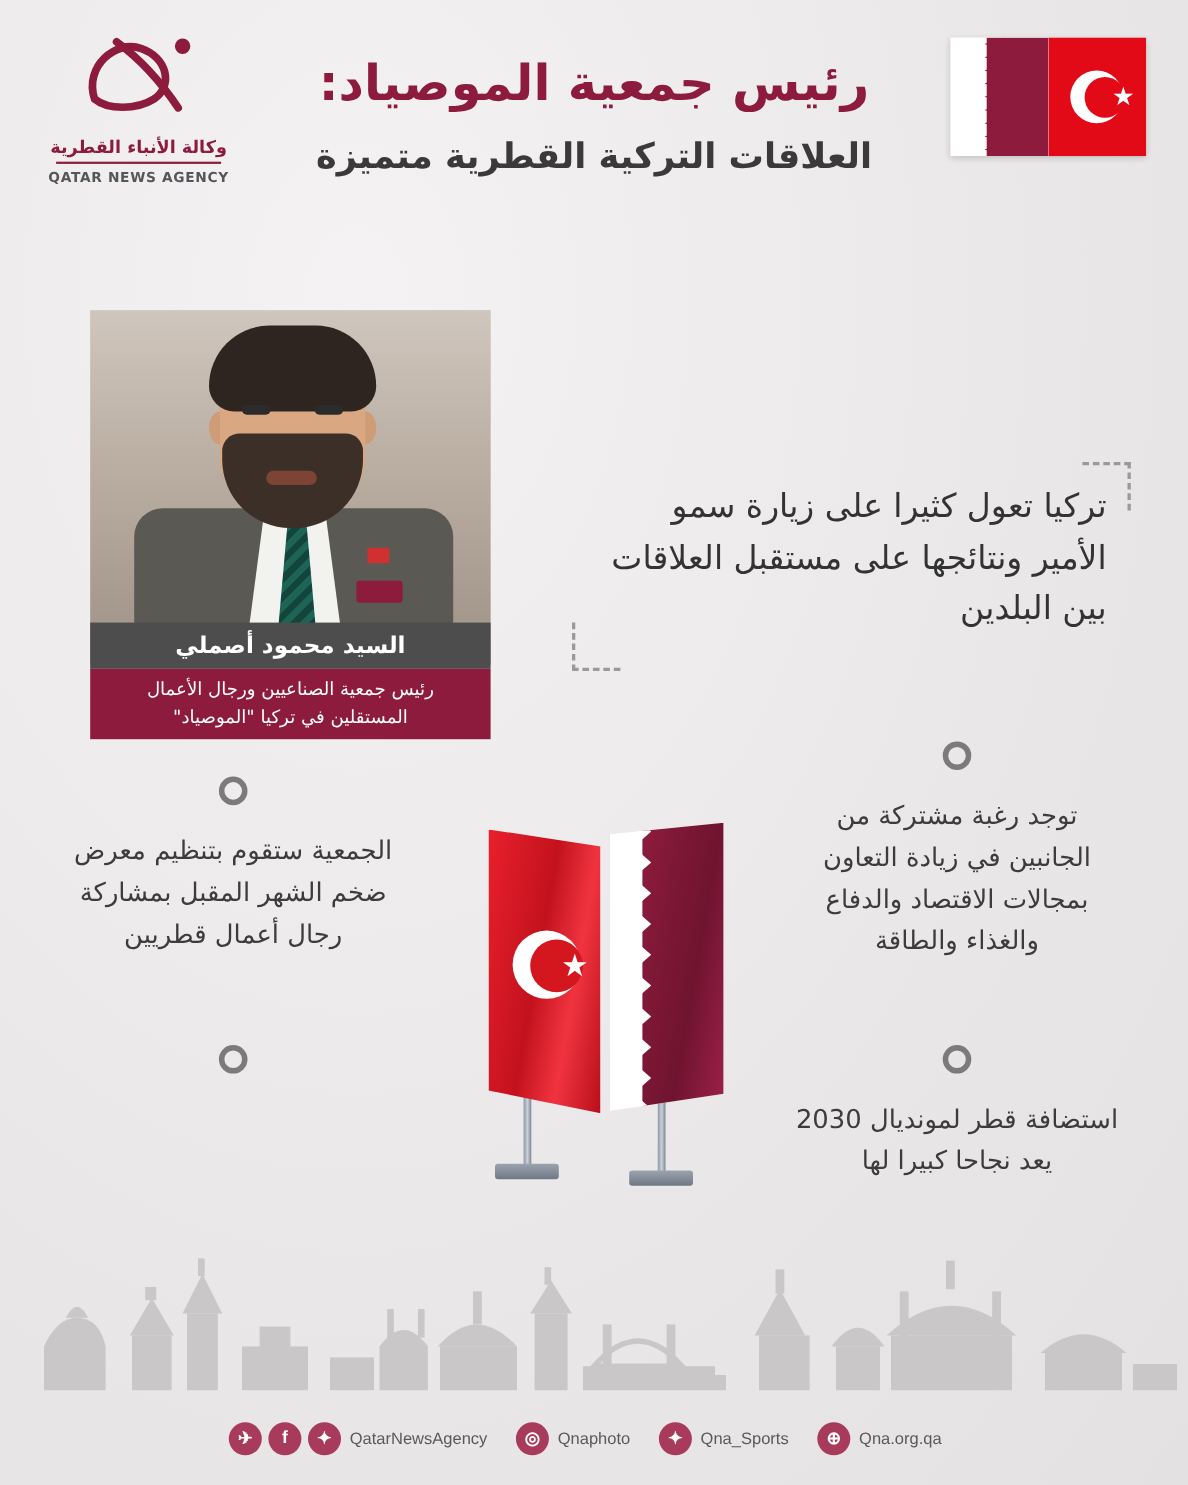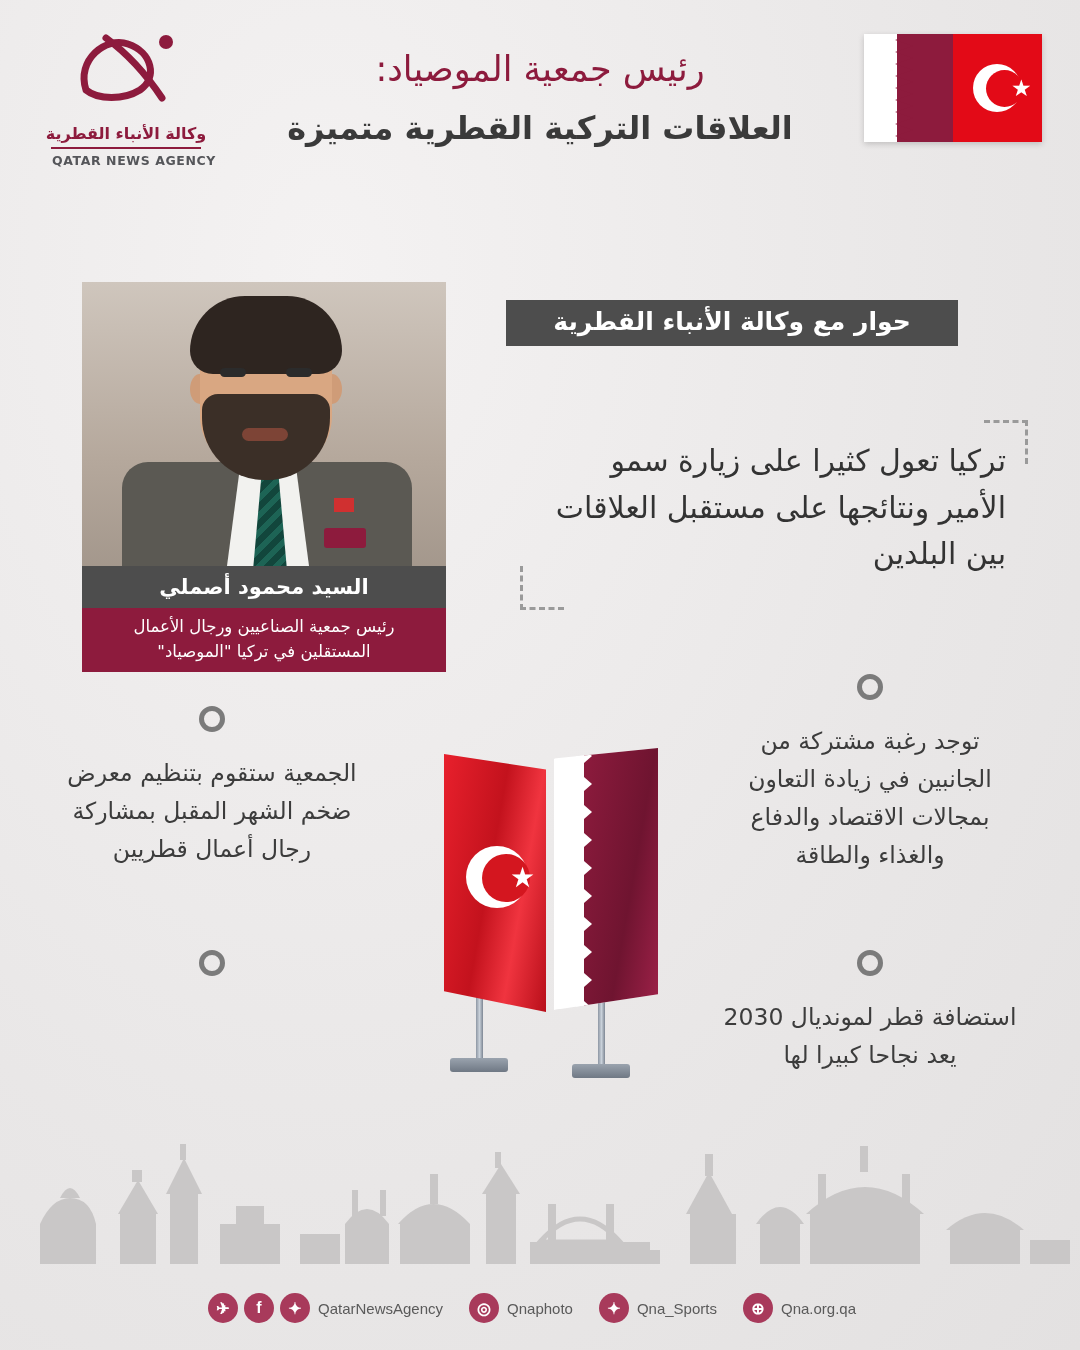--- a/index.html
+++ b/index.html
@@ -57,22 +57,22 @@
     border-right: 18px solid #8d1b3d;
   }
 
   .headline {
     position: absolute;
     top: 46px; right: 250px; left: 250px;
     text-align: center;
   }
   .headline .kicker {
     color: #8d1b3d;
-    font-size: 35px;
-    font-weight: normal;
+    font-size: 45px;
+    font-weight: bold;
     line-height: 1.35;
     letter-spacing: -.2px;
   }
   .headline .sub {
     margin-top: 12px;
     color: #3a3a3a;
     font-size: 32px;
     font-weight: bold;
     line-height: 1.45;
   }
@@ -84,21 +84,21 @@
     text-align: center;
   }
   .qna-logo .mark {
     position: relative; height: 78px;
   }
   .qna-logo .mark svg { position: absolute; left: 50%; top: 0; transform: translateX(-50%); }
   .qna-logo .ar {
     color: #8d1b3d; font-size: 16px; font-weight: bold; margin-top: 16px;
   }
   .qna-logo .en {
-    color: #55565a; font-size: 12.5px; font-weight: bold; letter-spacing: .6px; margin-top: 3px; text-align: right;
+    color: #55565a; font-size: 12.5px; font-weight: bold; letter-spacing: .6px; margin-top: 3px;
   }
   .qna-logo .rule { height: 2px; background: #8d1b3d; margin: 4px auto 4px; width: 150px; }
 
   
   .tag {
     position: absolute;
     top: 300px; right: 122px;
     width: 452px; height: 46px;
     background: #4d4d4d;
     color: #fff;
@@ -296,21 +296,20 @@
         <path d="M20 60 C 10 30, 40 6, 62 14 C 86 22, 92 48, 74 60 C 58 70, 32 70, 20 60 Z" fill="none" stroke="#8d1b3d" stroke-width="7"></path>
         <path d="M40 8 C 62 24, 80 44, 96 68" fill="none" stroke="#8d1b3d" stroke-width="7" stroke-linecap="round"></path>
         <circle cx="100" cy="12" r="7" fill="#8d1b3d"></circle>
       </svg>
     </div>
     <div class="ar">وكالة الأنباء القطرية</div>
     <div class="rule"></div>
     <div class="en">QATAR NEWS AGENCY</div>
   </div>
 
-  <div class="tag">حوار مع وكالة الأنباء القطرية</div>
 
   <div class="quote-wrap">
     <div class="bracket b-tr"></div>
     <div class="bracket b-bl"></div>
     <div class="quote-text">تركيا تعول كثيرا على زيارة سمو الأمير ونتائجها على مستقبل العلاقات بين البلدين</div>
   </div>
 
   <div class="portrait">
     <div class="bg"></div>
     <div class="p-body"></div>

